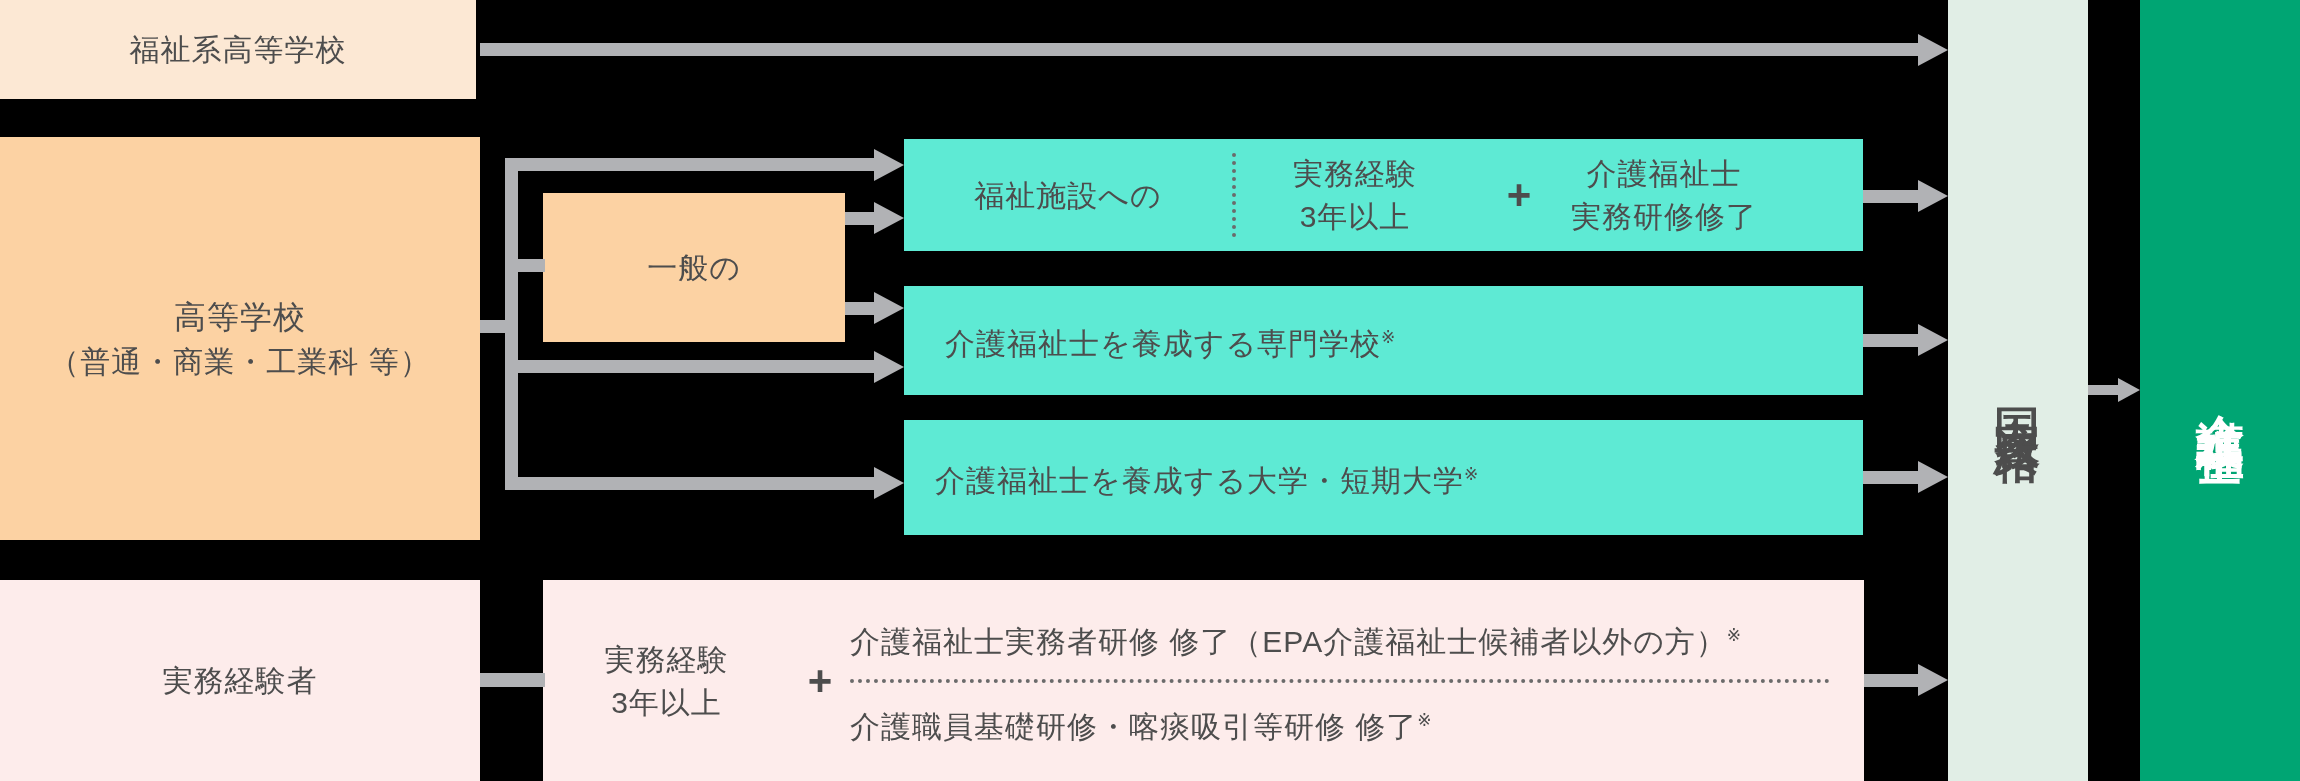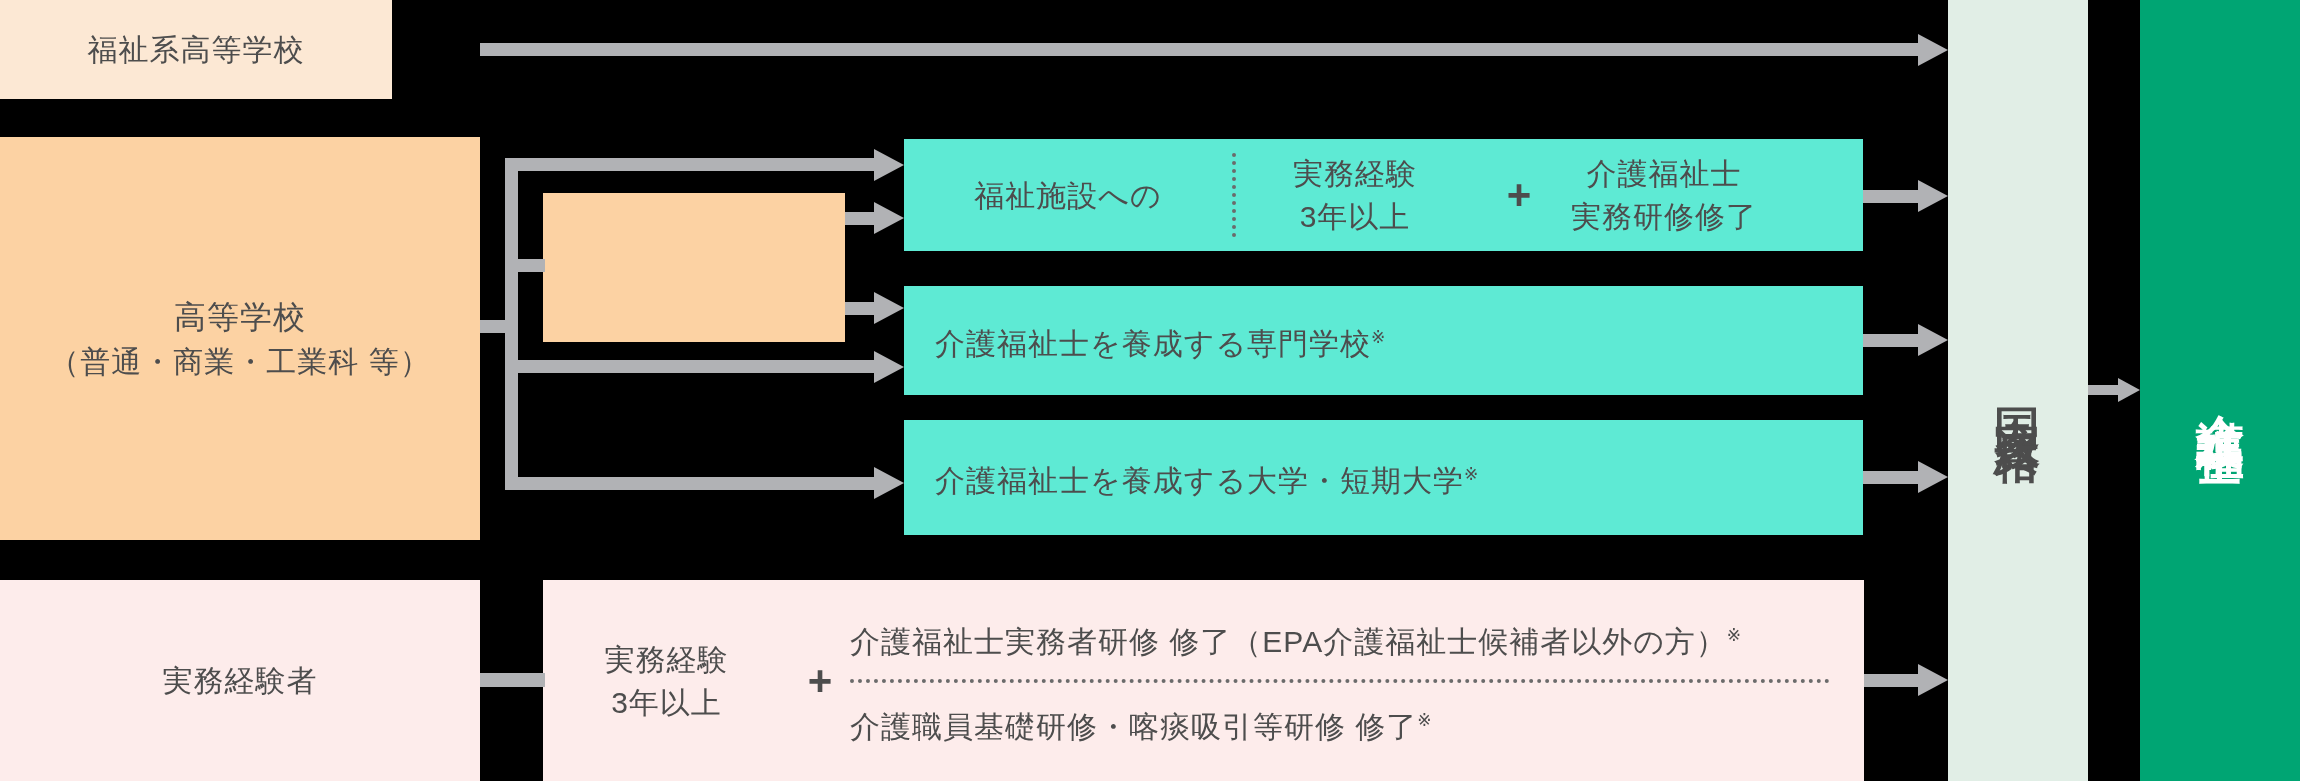--- a/index.html
+++ b/index.html
@@ -28,37 +28,38 @@
   .plus { font-size:42px; font-weight:600; color:#4d4d4d; }
   .vtext { writing-mode:vertical-rl; text-orientation:upright; }
   sup.note { font-size:17px; vertical-align:super; letter-spacing:0; }
   .leftlabel { justify-content:flex-start; }
 </style>
 </head>
 <body>
 
 <div id="stage">
 
-  <div class="box cream t30" style="left:0;top:0;width:392px;height:99px;">
+  <div class="box cream t30" style="left:0;top:0;width:476px;height:99px;">
     <div class="lines">福祉系高等学校</div>
   </div>
 
   <div class="box orange" style="left:0;top:137px;width:480px;height:403px;">
     <div class="lines">
       <div class="t32">高等学校</div>
       <div class="t30">（普通・商業・工業科 等）</div>
     </div>
   </div>
 
   <div class="box pinkbg t30" style="left:0;top:580px;width:480px;height:201px;">
     <div class="lines">実務経験者</div>
   </div>
 
   <div class="box orange" style="left:543px;top:193px;width:302px;height:149px;">
     <div class="lines t30">
+      <div>一般の</div>
     </div>
   </div>
 
   <div class="box bluebg" style="left:904px;top:139px;width:959px;height:112px;justify-content:flex-start;">
     <div style="width:328px;display:flex;align-items:center;justify-content:center;">
       <div class="lines t30">
         <div>福祉施設への</div>
       </div>
     </div>
     <div class="vsep-dot"></div>
@@ -72,21 +73,21 @@
       <span class="plus">+</span>
     </div>
     <div style="width:200px;display:flex;align-items:center;justify-content:center;">
       <div class="lines t30">
         <div>介護福祉士</div>
         <div>実務研修修了</div>
       </div>
     </div>
   </div>
 
-  <div class="box bluebg leftlabel t30" style="left:904px;top:286px;width:959px;height:109px;padding-left:31px;box-sizing:border-box;">
+  <div class="box bluebg leftlabel t30" style="left:904px;top:286px;width:959px;height:109px;padding-left:41px;box-sizing:border-box;">
     <div>
       <span>介護福祉士を養成する専門学校</span><sup class="note">※</sup>
     </div>
   </div>
 
   <div class="box bluebg leftlabel t30" style="left:904px;top:420px;width:959px;height:115px;padding-left:31px;box-sizing:border-box;">
     <div>
       <span>介護福祉士を養成する大学・短期大学</span><sup class="note">※</sup>
     </div>
   </div>

